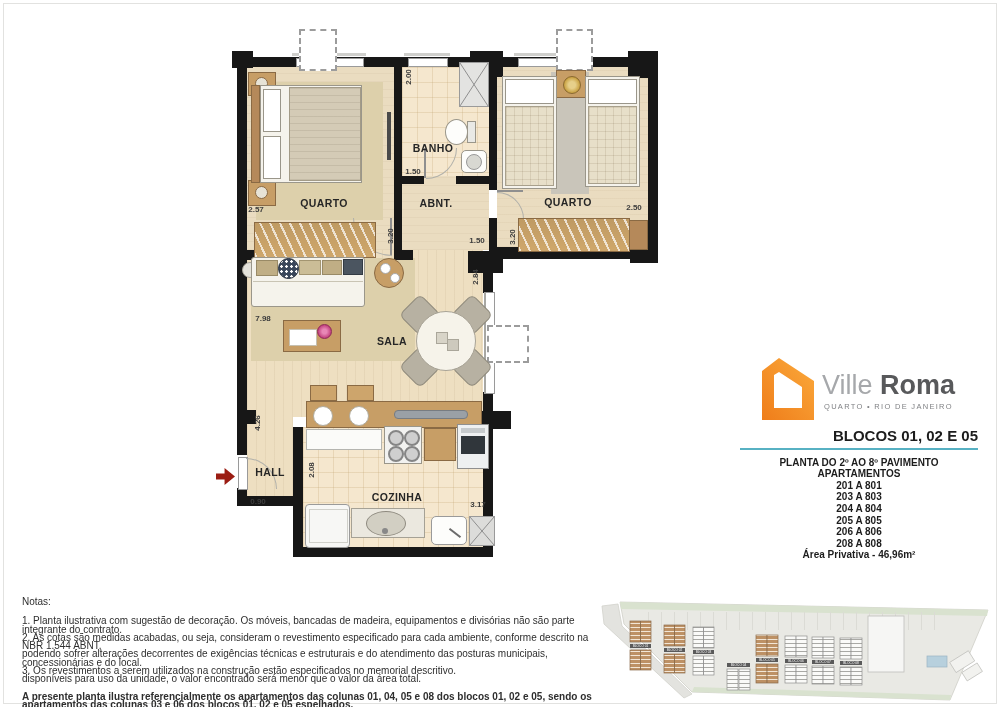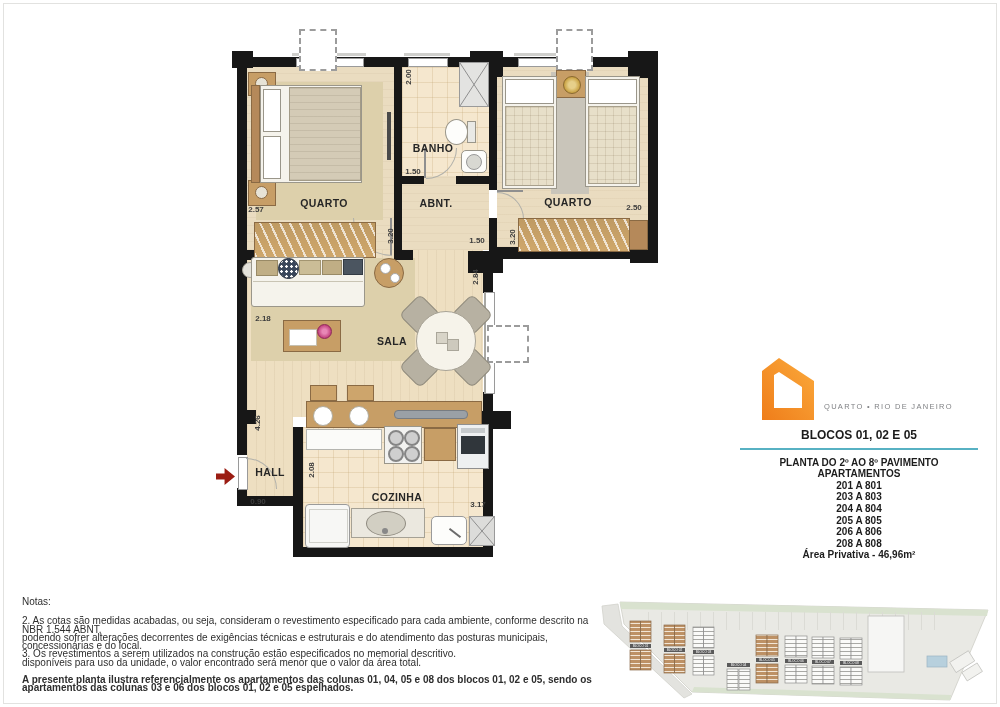--- a/index.html
+++ b/index.html
@@ -193,56 +193,61 @@
   <div class="room-label" style="left:397px;top:497px;">COZINHA</div>
 
   <div class="dim" style="left:256px;top:209px;">2.57</div>
   <div class="dim rot" style="left:390px;top:236px;">3.20</div>
   <div class="dim rot" style="left:408px;top:77px;">2.00</div>
   <div class="dim" style="left:413px;top:171px;">1.50</div>
   <div class="dim" style="left:477px;top:240px;">1.50</div>
   <div class="dim" style="left:634px;top:207px;">2.50</div>
   <div class="dim rot" style="left:512px;top:237px;">3.20</div>
   <div class="dim rot" style="left:475px;top:277px;">2.84</div>
-  <div class="dim" style="left:263px;top:318px;">2.18</div>
+  <div class="dim" style="left:263px;top:318px;">7.98</div>
   <div class="dim rot" style="left:257px;top:423px;">4.26</div>
   <div class="dim" style="left:258px;top:501px;">0.90</div>
   <div class="dim rot" style="left:311px;top:470px;">2.08</div>
   <div class="dim" style="left:478px;top:504px;">3.17</div>
 </div>
 
 <div class="abs" style="left:740px;top:356px;width:240px;height:70px;">
   <svg width="58" height="64" viewBox="0 0 58 64" style="position:absolute;left:18px;top:2px;">
     <defs>
       <linearGradient id="lg" x1="0" y1="1" x2="1" y2="0">
         <stop offset="0" stop-color="#ef7d1a"></stop>
           <stop offset="1" stop-color="#fbaa3c"></stop>
       </linearGradient>
     </defs>
     <path fill-rule="evenodd" fill="url(#lg)" d="M21,0 L56,23 L56,62 L4,62 L4,13 Z M21,14 L16,17 L16,50 L44,50 L44,29 Z"></path>
   </svg>
+  <div class="abs" style="left:82px;top:14px;font-size:27px;white-space:nowrap;">
+    <span style="color:#a6a8ab;">Ville</span>
+    <span style="color:#58595b;font-weight:700;">Roma</span>
+  </div>
   <div class="abs" style="left:84px;top:46px;font-size:7.5px;letter-spacing:1.3px;color:#808285;white-space:nowrap;">QUARTO • RIO DE JANEIRO</div>
 </div>
 
 <div class="abs" style="left:740px;top:430px;width:238px;">
-  <div class="info-line" style="font-size:12px;">BLOCOS 01, 02 E 05</div>
+  <div class="info-line" style="font-size:15px;text-align:right;">BLOCOS 01, 02 E 05</div>
   <div style="margin-top:6px;height:2px;background:#57b1c3;"></div>
   <div class="info-line" style="margin-top:7px;">PLANTA DO 2º AO 8º PAVIMENTO</div>
   <div class="info-line">APARTAMENTOS</div>
   <div class="info-line">201 A 801</div>
   <div class="info-line">203 A 803</div>
   <div class="info-line">204 A 804</div>
   <div class="info-line">205 A 805</div>
   <div class="info-line">206 A 806</div>
   <div class="info-line">208 A 808</div>
   <div class="info-line">Área Privativa - 46,96m²</div>
 </div>
 
 <div class="abs" style="left:22px;top:598px;width:575px;">
   <div class="note-line" style="margin-bottom:11px;">Notas:</div>
+  <div class="note-line">1. Planta ilustrativa com sugestão de decoração. Os móveis, bancadas de madeira, equipamentos e divisórias não são parte integrante do contrato.</div>
   <div class="note-line">2. As cotas são medidas acabadas, ou seja, consideram o revestimento especificado para cada ambiente, conforme descrito na NBR 1.544 ABNT,</div>
   <div class="note-line">podendo sofrer alterações decorrentes de exigências técnicas e estruturais e do atendimento das posturas municipais, concessionárias e do local.</div>
   <div class="note-line">3. Os revestimentos a serem utilizados na construção estão especificados no memorial descritivo.</div>
   <div class="note-line">disponíveis para uso da unidade, o valor encontrado será menor que o valor da área total.</div>
   <div class="note-line" style="margin-top:9px;font-weight:700;">A presente planta ilustra referencialmente os apartamentos das colunas 01, 04, 05 e 08 dos blocos 01, 02 e 05, sendo os apartamentos das colunas 03 e 06 dos blocos 01, 02 e 05 espelhados.</div>
 </div>
 
 <svg width="398" height="112" viewBox="0 0 398 112" style="position:absolute;left:596px;top:592px;">
   <defs>
     <pattern id="pw" width="6" height="4" patternUnits="userSpaceOnUse">

